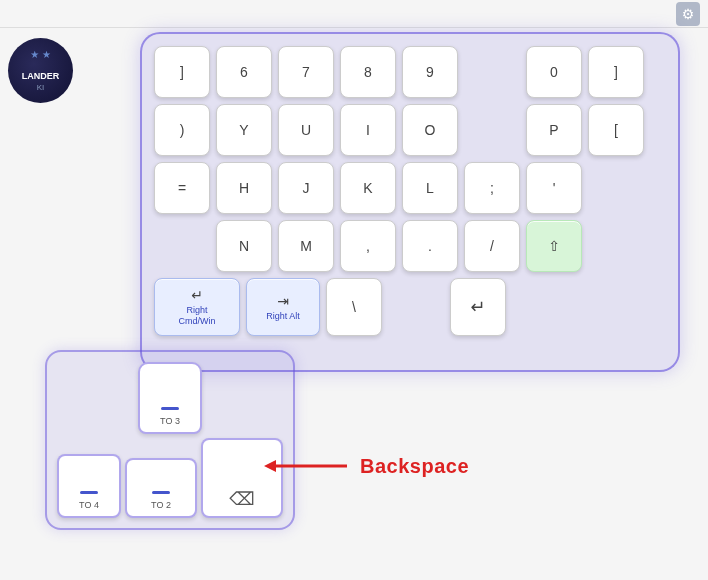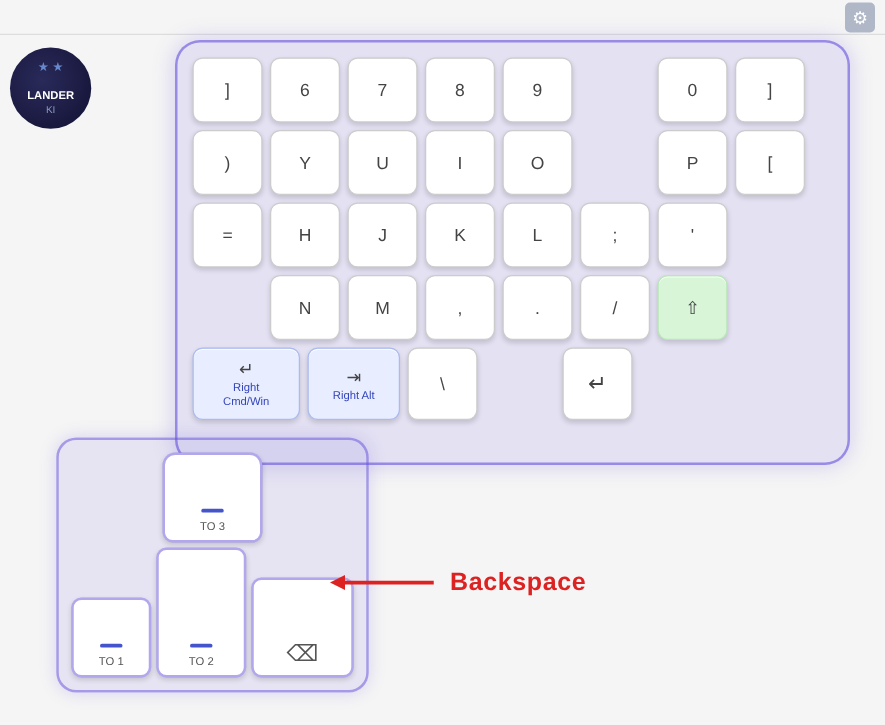--- a/index.html
+++ b/index.html
@@ -151,34 +151,34 @@
 
     .key-secondary .blue-bar {
       width: 18px;
       height: 3px;
       background: #4455cc;
       border-radius: 2px;
       margin-bottom: 6px;
     }
 
     .key-to3 {
-      width: 80px;
+      width: 64px;
       height: 72px;
       border-radius: 10px 10px 8px 8px;
     }
 
     .key-to1 {
       width: 64px;
       height: 64px;
       align-self: flex-end;
     }
 
     .key-to2 {
       width: 72px;
-      height: 104px;
+      height: 60px;
     }
 
     .key-backspace {
       width: 82px;
       height: 80px;
       font-size: 16px;
     }
 
     
     .secondary-wrapper {
@@ -308,21 +308,21 @@
     <div class="row-top">
       <div class="key-secondary key-to3">
         <div class="blue-bar"></div>
         <span class="key-label-sm">TO 3</span>
       </div>
     </div>
 
     <div class="row-bottom">
       <div class="key-secondary key-to1">
         <div class="blue-bar"></div>
-        <span class="key-label-sm">TO 1</span>
+        <span class="key-label-sm">TO 4</span>
       </div>
       <div class="key-secondary key-to2">
         <div class="blue-bar"></div>
         <span class="key-label-sm">TO 2</span>
       </div>
       <div class="key-secondary key-backspace">
         <span class="bs-icon">⌫</span>
       </div>
     </div>
 

